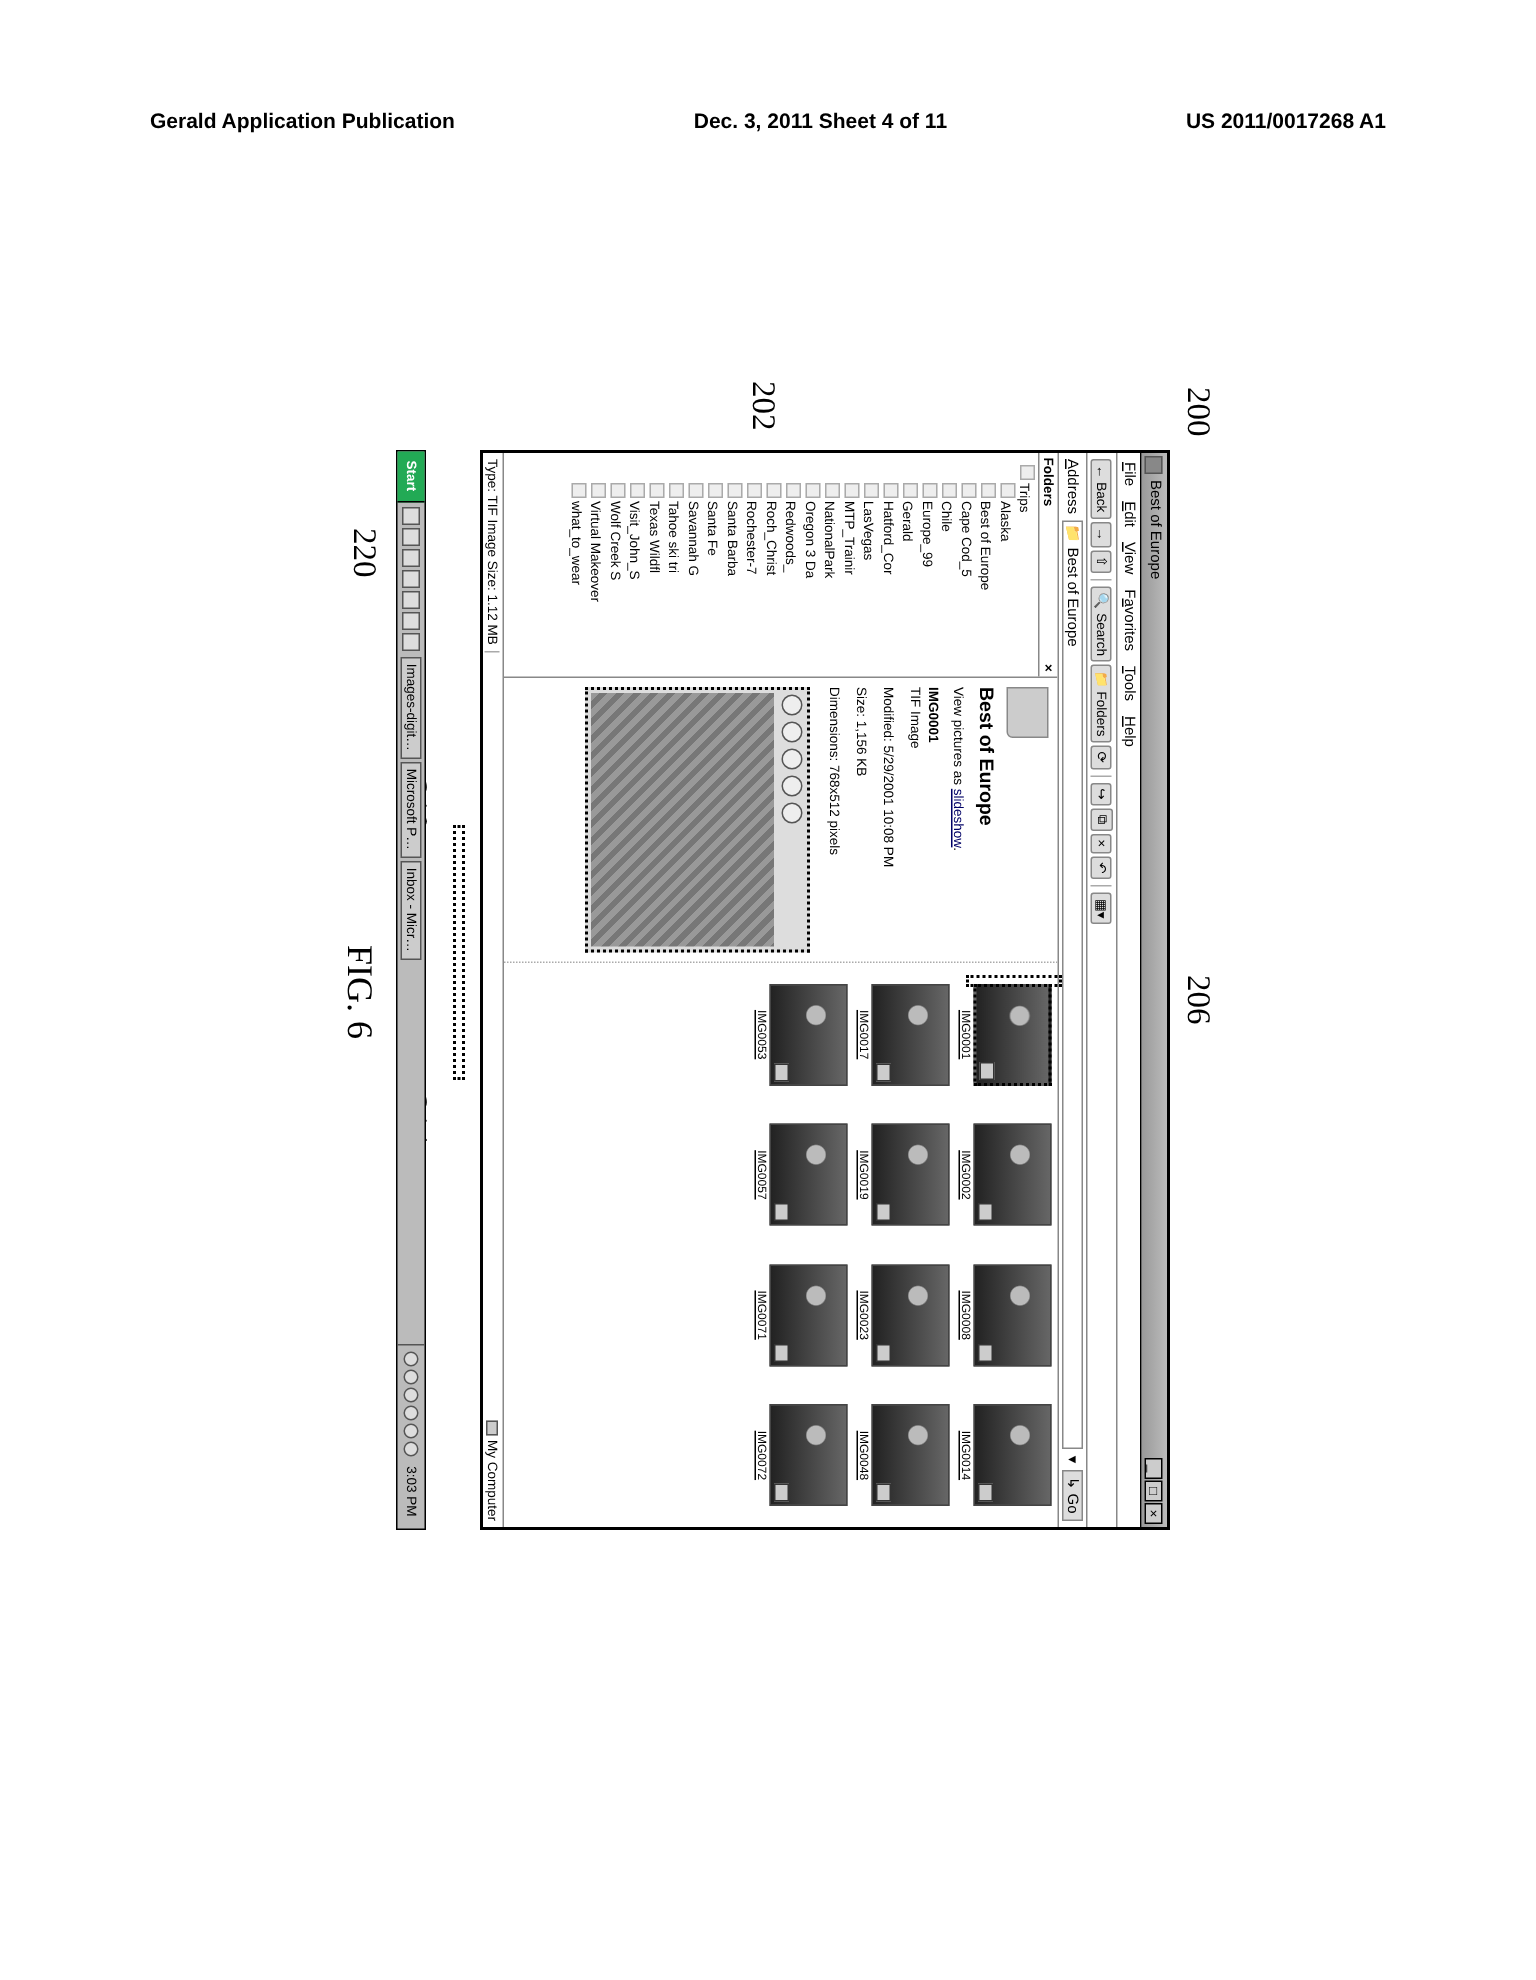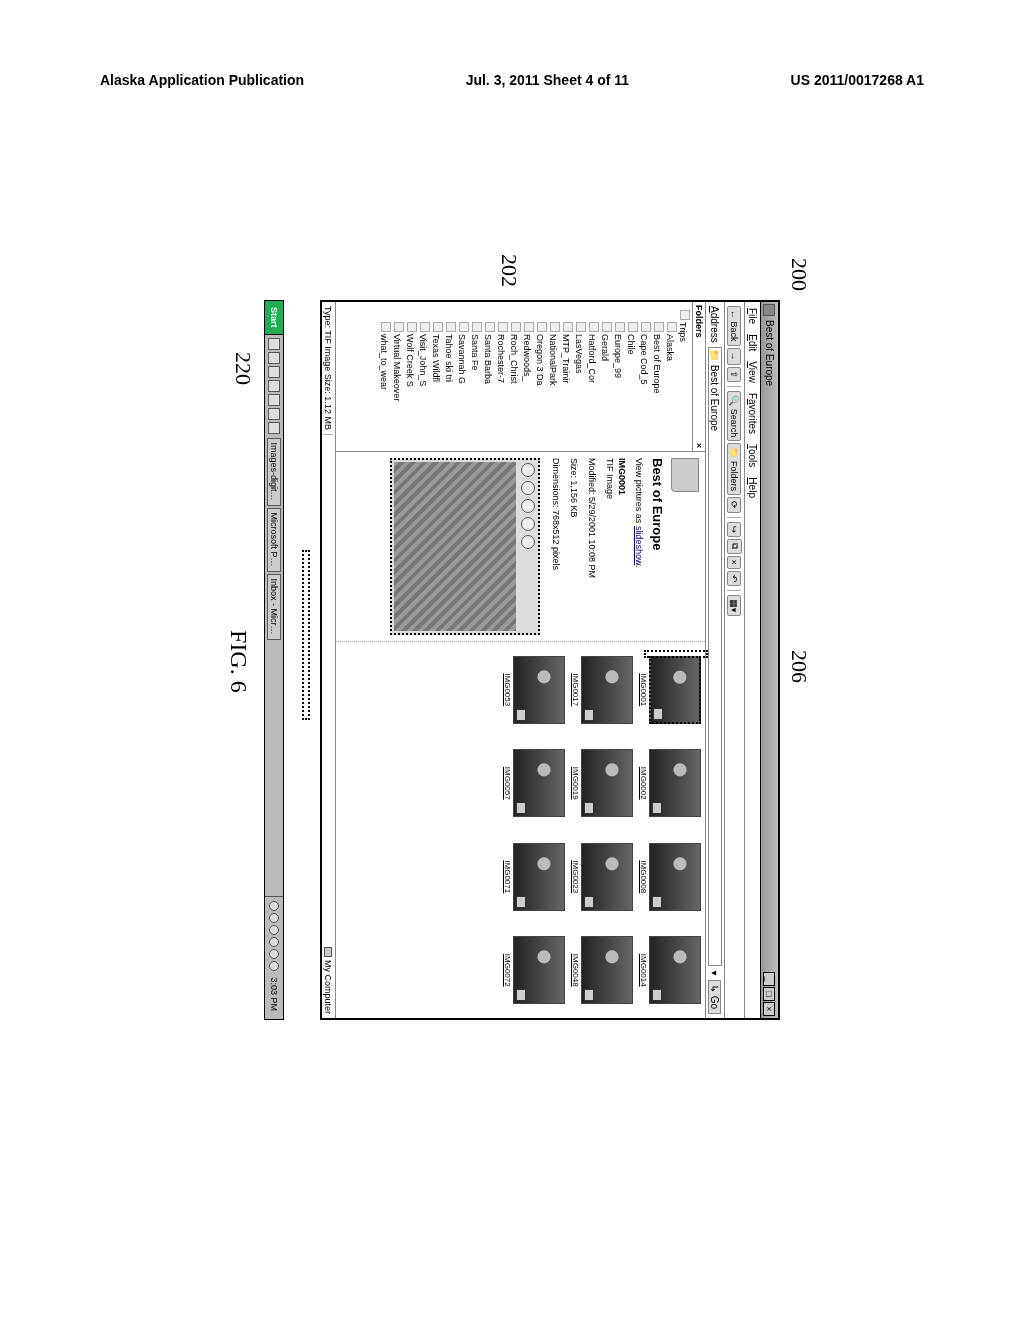--- a/index.html
+++ b/index.html
@@ -160,22 +160,22 @@
   }
   .colour-gutter {
     position:absolute; top:70px; left:348px; width:8px; height:64px;
     border:2px dotted #000;
   }
 </style>
 </head>
 <body>
 
 <div class="page-header">
-  <span>Alaska Application Publication</span>
-  <span>Jul. 3, 2011  Sheet 4 of 11</span>
+  <span>Gerald Application Publication</span>
+  <span>Dec. 3, 2011  Sheet 4 of 11</span>
   <span>US 2011/0017268 A1</span>
 </div>
 
 <div class="rotated-wrapper">
 
   <div class="callout" style="top:10px; left:8px;">200</div>
   <div class="callout" style="top:300px; left:4px;">202</div>
   <div class="callout" style="top:10px; left:400px;">206</div>
   <div class="callout" style="top:160px; left:348px;">212</div>
   <div class="callout" style="top:270px; left:350px;">208</div>

